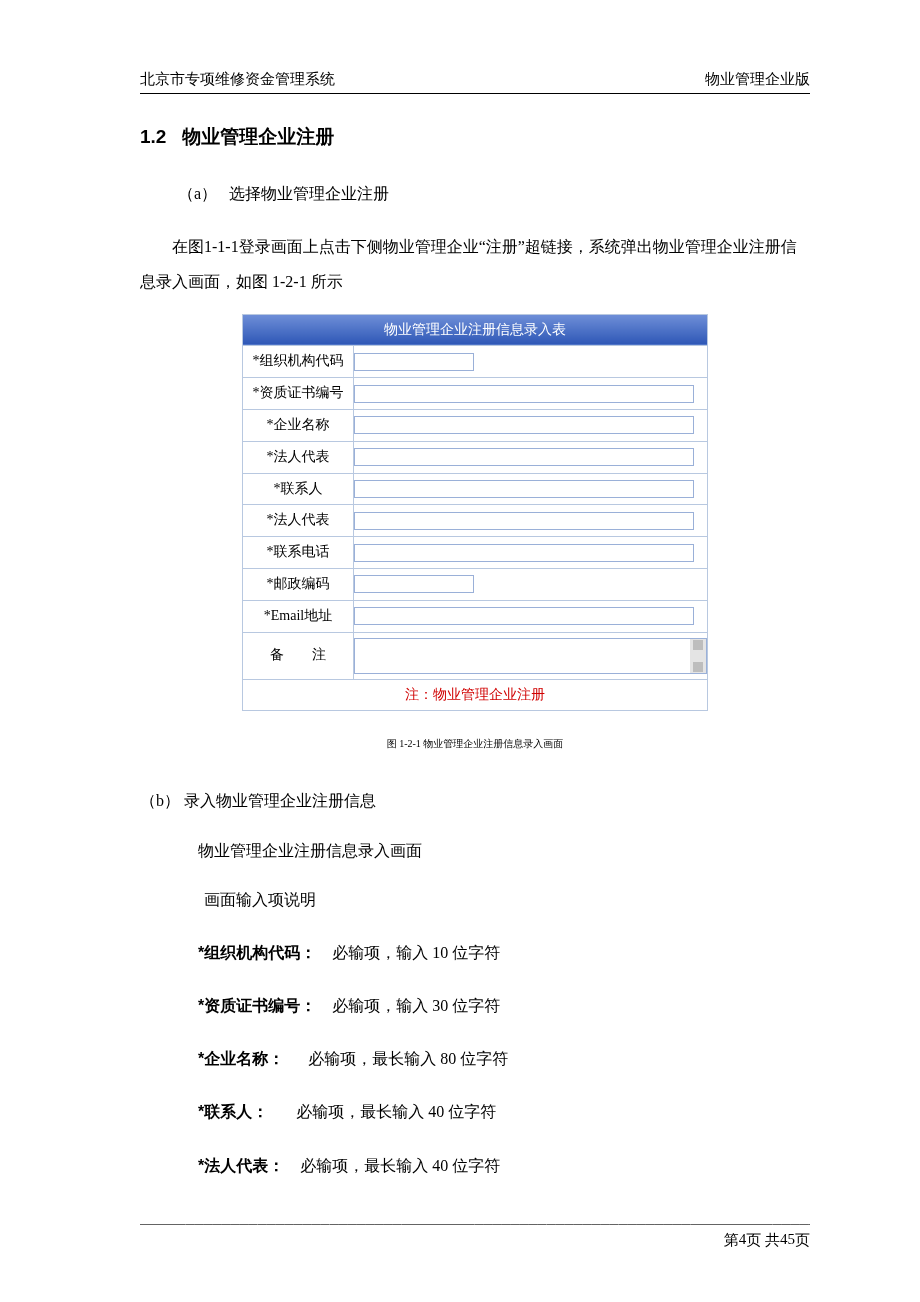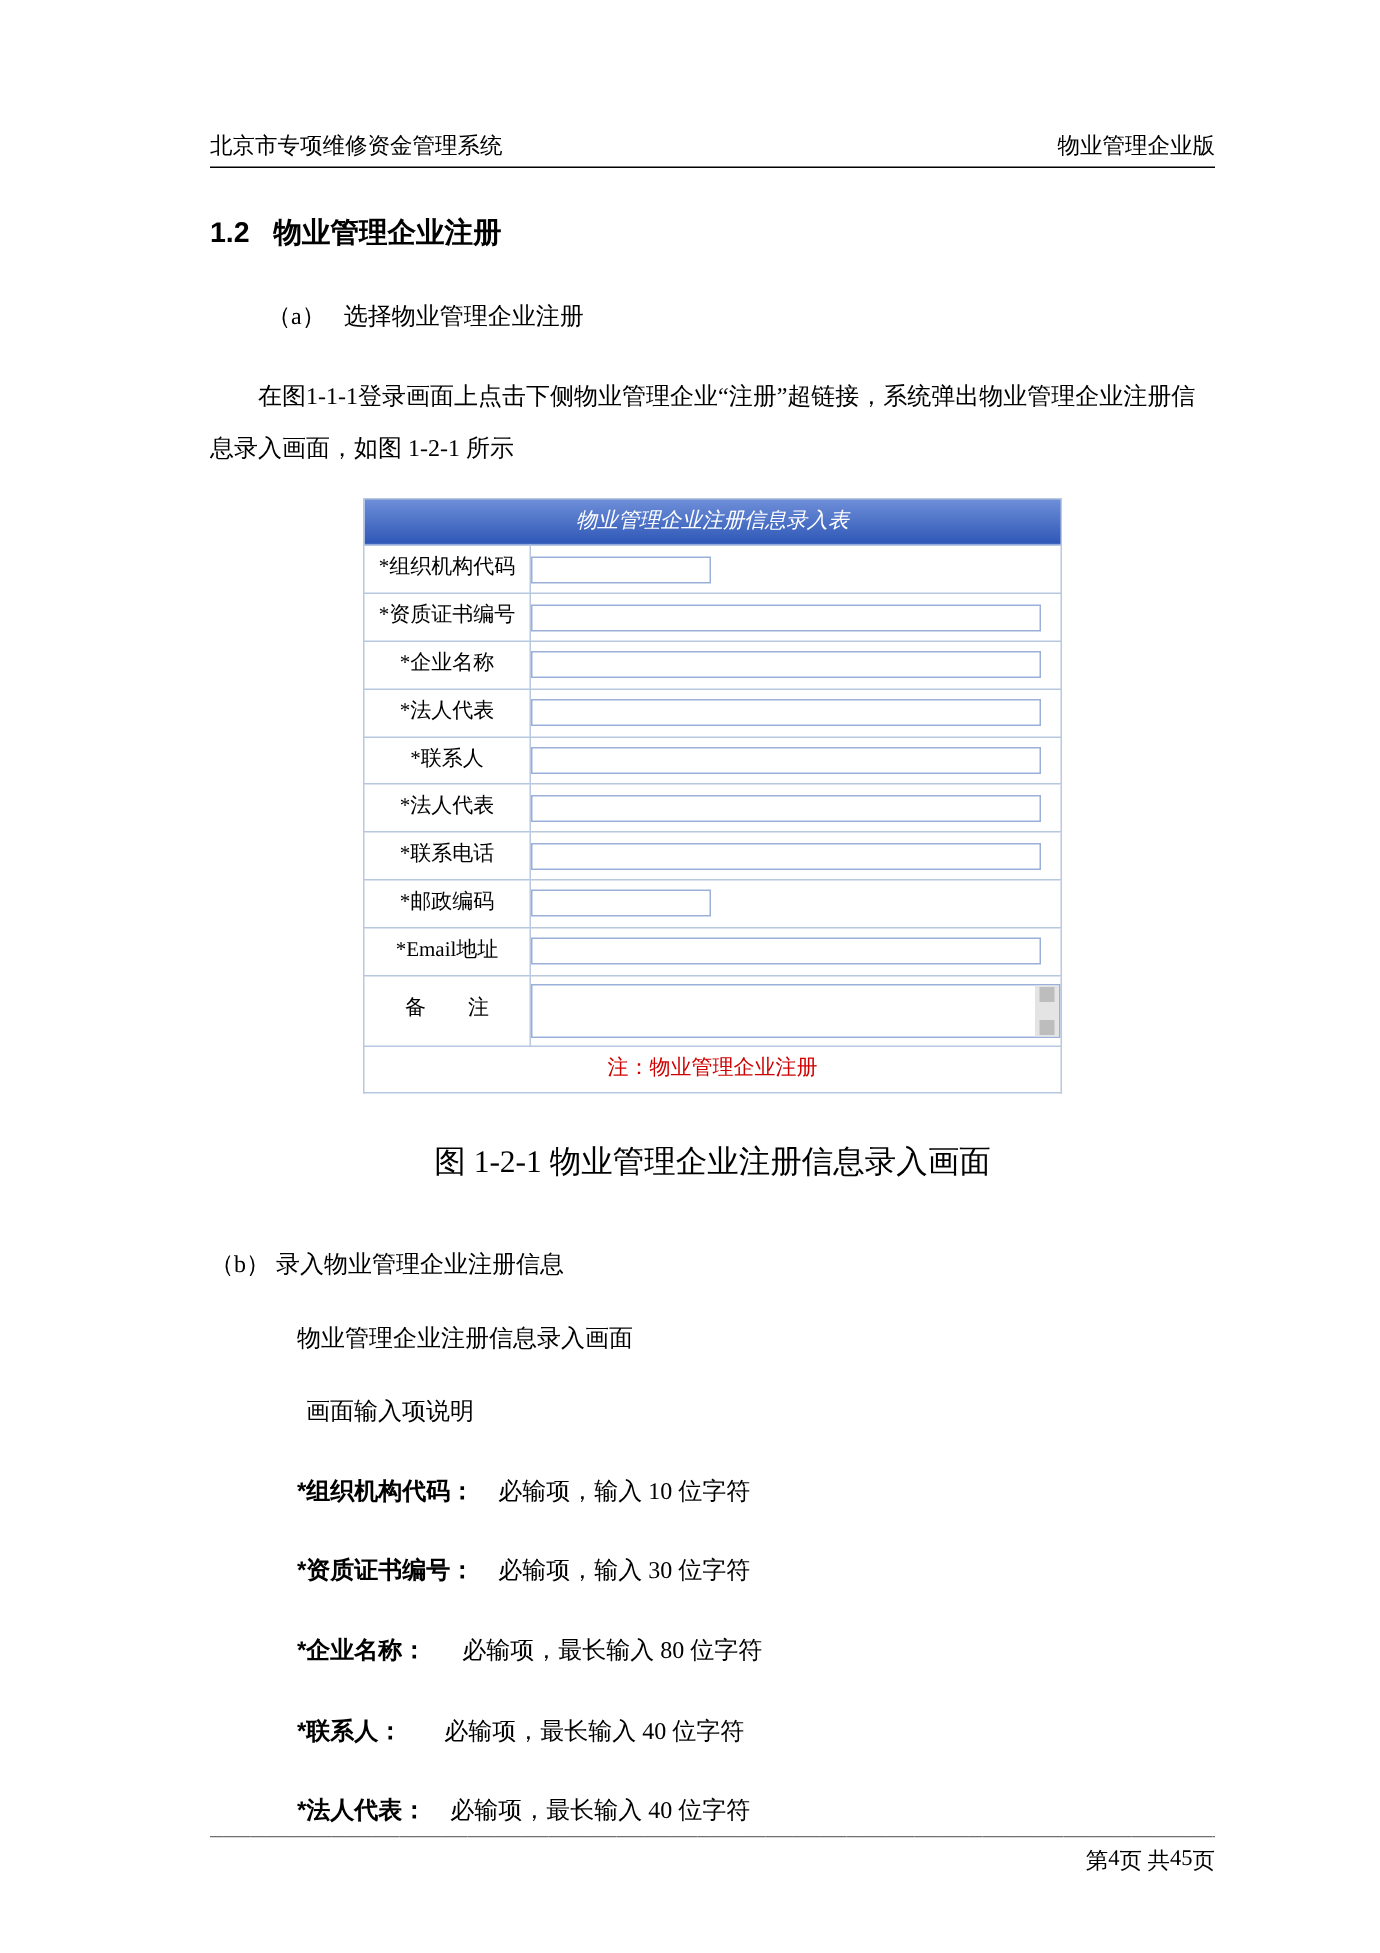--- a/index.html
+++ b/index.html
@@ -1,48 +1,48 @@
 <!DOCTYPE html>
 <html><head>
 <meta charset="utf-8">
 <style>
   html,body{margin:0;padding:0;background:#fff;}
   .page{
     width:920px;height:1302px;position:relative;
     font-family:"SimSun","宋体",serif;color:#000;
     box-sizing:border-box;padding:70px 110px 0 140px;
   }
-  .header-row{display:flex;justify-content:space-between;font-size:15px;margin-bottom:4px;margin-top:18px;}
+  .header-row{display:flex;justify-content:space-between;font-size:15px;margin-bottom:4px;}
   .hr{border:none;border-top:1px solid #000;margin:2px 0 30px 0;}
   .section-heading{font-family:"SimHei","黑体",sans-serif;font-weight:bold;font-size:19px;margin-bottom:26px;}
   .body{font-size:16px;line-height:2.2;}
   .indent1{padding-left:38px;}
   .indent2{padding-left:58px;}
   .para{text-indent:2em;}
 
   
   .form-wrap{display:flex;justify-content:center;margin:14px 0 22px 0;}
   table.form{border-collapse:collapse;width:466px;font-size:14px;font-family:"SimSun","宋体",serif;}
   table.form td{border:1px solid #B8C8E0;padding:0;}
-  td.title{background:linear-gradient(#6F8FD8,#2E57B6);color:#fff;text-align:center;height:24px;font-size:14px;font-style:italic;}
+  td.title{background:linear-gradient(#6F8FD8,#2E57B6);color:#fff;text-align:center;height:24px;font-size:14px;}
   td.label{width:110px;text-align:center;padding:3px 6px 3px 0;height:26px;white-space:nowrap;}
   td.field{padding:2px 6px;}
   .inp{width:100%;height:18px;border:1px solid #9AB0D8;background:#fff;box-sizing:border-box;}
   .inp-sm{width:120px;}
   .inp-lg{width:340px;}
   .ta-wrap{position:relative;}
   .ta{display:block;width:100%;height:36px;border:1px solid #9AB0D8;background:#fff;resize:none;box-sizing:border-box;}
   .sb{position:absolute;right:1px;top:1px;bottom:1px;width:16px;background:#E4E4E4;}
   .sb::before,.sb::after{content:"";position:absolute;left:3px;right:3px;height:10px;background:#BDBDBD;}
   .sb::before{top:1px;} .sb::after{bottom:1px;}
   td.note{text-align:center;color:#D00000;height:30px;}
   td.actions{text-align:center;height:30px;color:#0033CC;}
   .link{color:#0033CC;cursor:pointer;}
 
-  .caption{text-align:center;font-size:21px;margin:22px 0 28px 0;}
+  .caption{text-align:center;font-size:10px;margin:22px 0 28px 0;}
 
   .spec{margin-top:6px;}
   .spec-line{margin:18px 0 0 58px;font-size:16px;}
   .spec-line .lbl{font-family:"SimHei","黑体",sans-serif;font-weight:bold;}
 
   .footer{
     position:absolute;left:140px;right:110px;bottom:52px;
     font-size:15px;
   }
   .footer .dashes{font-family:monospace;white-space:nowrap;overflow:hidden;letter-spacing:0;}

